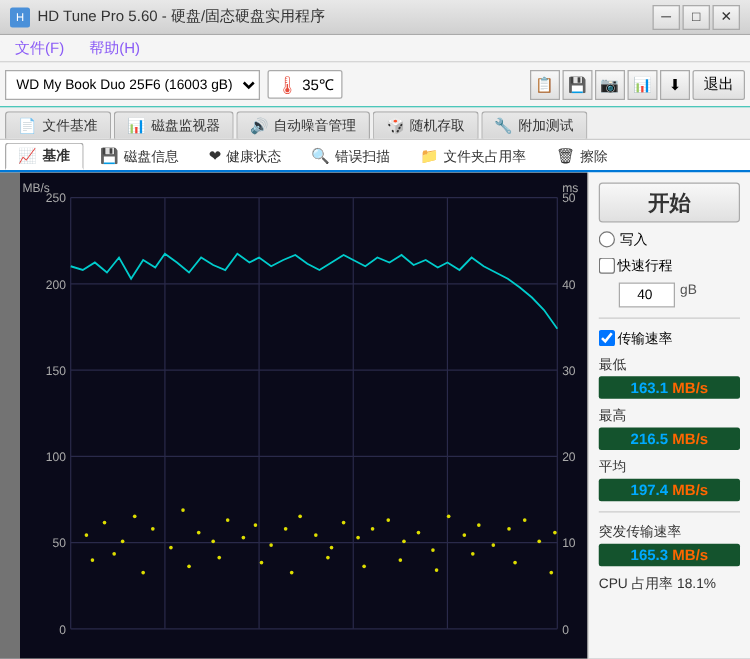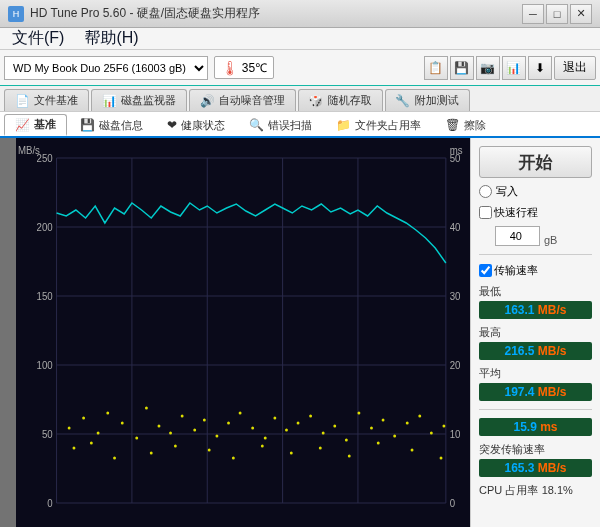--- a/index.html
+++ b/index.html
@@ -28,22 +28,22 @@
       border-bottom: 1px solid #ccc;
       height: 22px;
       display: flex;
       align-items: center;
       padding: 0 4px;
       gap: 4px;
     }
     .menu-item {
       padding: 2px 8px;
       cursor: pointer;
-      font-size: 16px;
-      color: #0f172a;
+      font-size: 12px;
+      color: #8b5cf6;
       border-radius: 2px;
     }
 
     .toolbar {
       background: #f5f5f5;
       border-bottom: 1px solid #14b8a6;
       height: 36px;
       display: flex;
       align-items: center;
       padding: 0 4px;
@@ -180,21 +180,21 @@
     }
 
     .radio-group { display: flex; flex-direction: column; gap: 3px; }
     .radio-row { display: flex; align-items: center; gap: 4px; font-size: 11px; cursor: pointer; }
     .radio-input { cursor: pointer; }
 
     .checkbox-row { display: flex; align-items: center; gap: 2px; font-size: 11px; cursor: pointer; }
 
     .number-input-row {
       display: flex;
-      align-items: flex-end;
+      align-items: flex-start;
       gap: 4px;
       margin-left: 16px;
     }
     .number-input {
       width: 45px;
       height: 20px;
       border: 1px solid #aaa;
       text-align: right;
       font-size: 11px;
       padding: 0 2px;
@@ -441,24 +441,20 @@
     <div class="stat-section">
       <span class="stat-label">平均</span>
       <div class="stat-value-box">
         <span>197.4</span>
         <span class="stat-unit">MB/s</span>
       </div>
     </div>
 
     <div class="section-divider"></div>
 
-    <div class="stat-value-box">
-      <span>15.9</span>
-      <span class="stat-unit">ms</span>
-    </div>
 
     <div class="stat-section">
       <span class="stat-label">突发传输速率</span>
       <div class="stat-value-box">
         <span>165.3</span>
         <span class="stat-unit">MB/s</span>
       </div>
     </div>
 
     <div>

